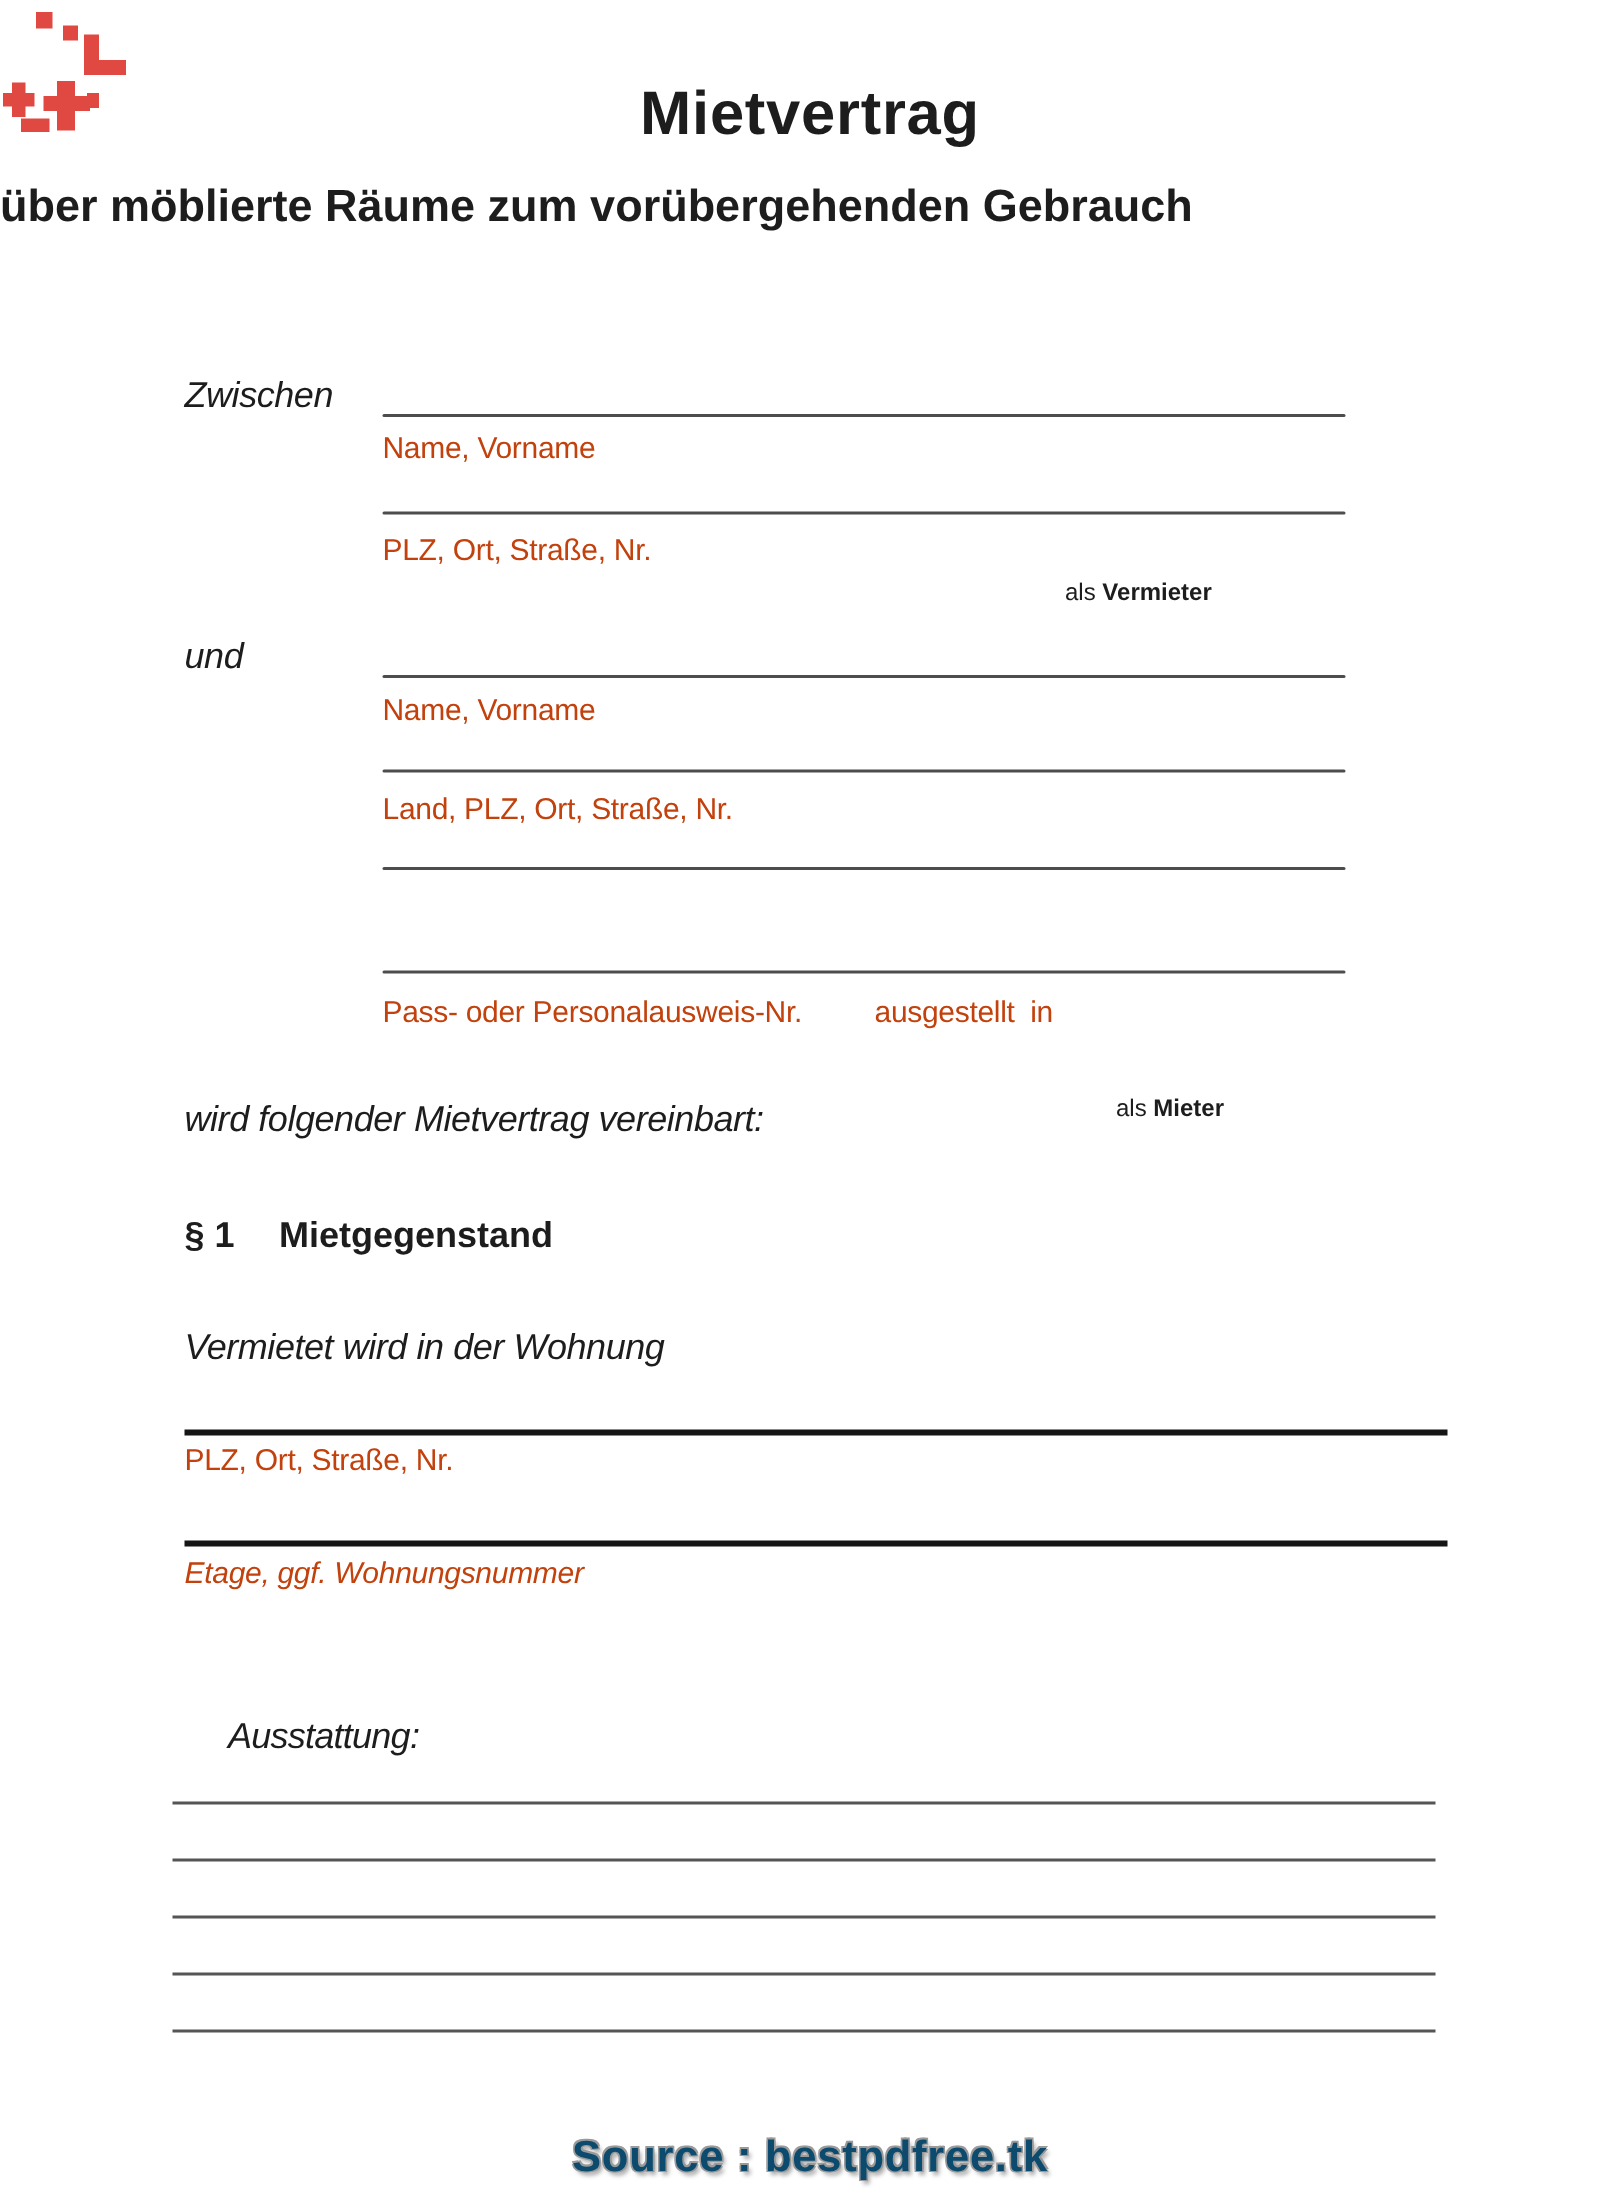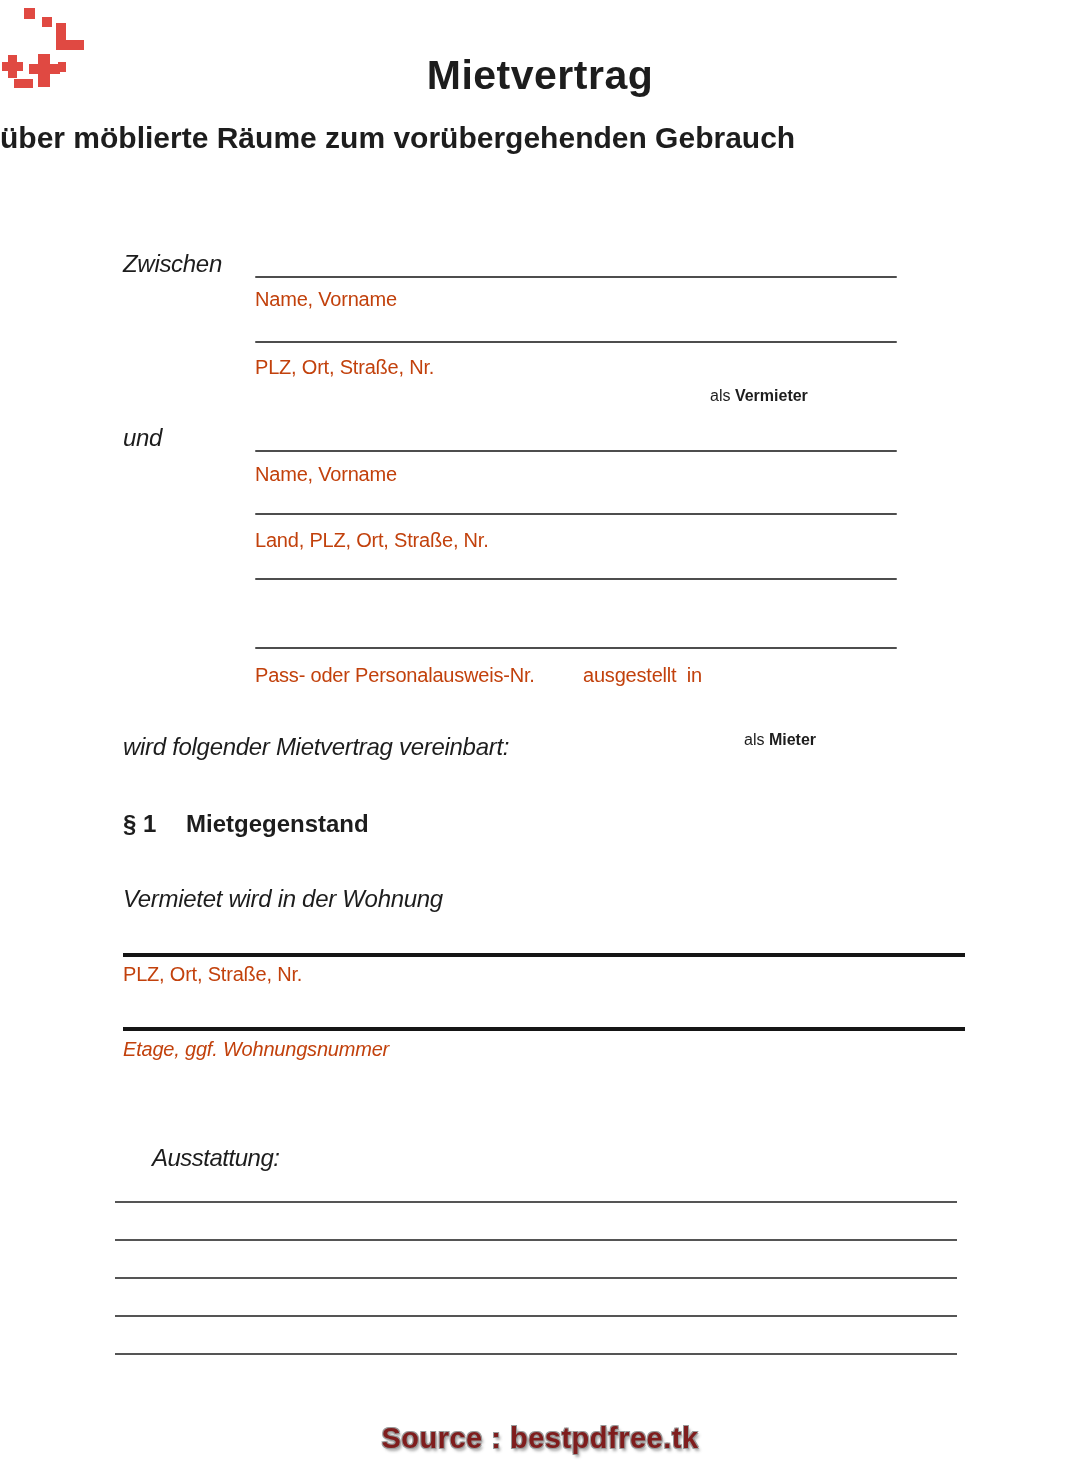--- a/index.html
+++ b/index.html
@@ -44,21 +44,21 @@
   .section-row .sec-num { width:63px; }
 
   
   .para-line { font-size:24px; letter-spacing:-0.5px; word-spacing:5px;
                white-space:nowrap; }
 
   
   .footer-source {
     top:1422px; left:0; width:1080px; text-align:center;
     font-size:29px; font-weight:bold; letter-spacing:0.5px;
-    color:#7f1d1d;
+    color:#0c4a6e;
     text-shadow:
       -1px -1px 0 #9a9a9a, 1px -1px 0 #9a9a9a,
       -1px 1px 0 #9a9a9a, 1px 1px 0 #9a9a9a,
       2px 3px 3px rgba(60,60,60,0.45);
   }
 
   .watermark { top:4px; left:2px; width:90px; height:88px; opacity:0.92; }
 </style>
 </head>
 <body>

